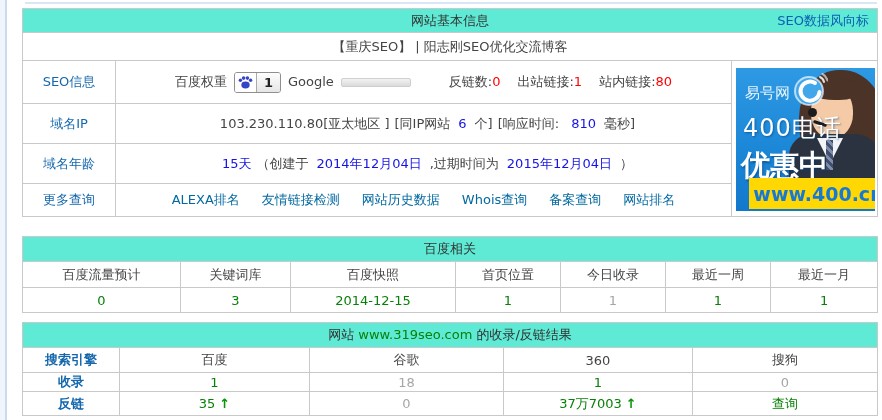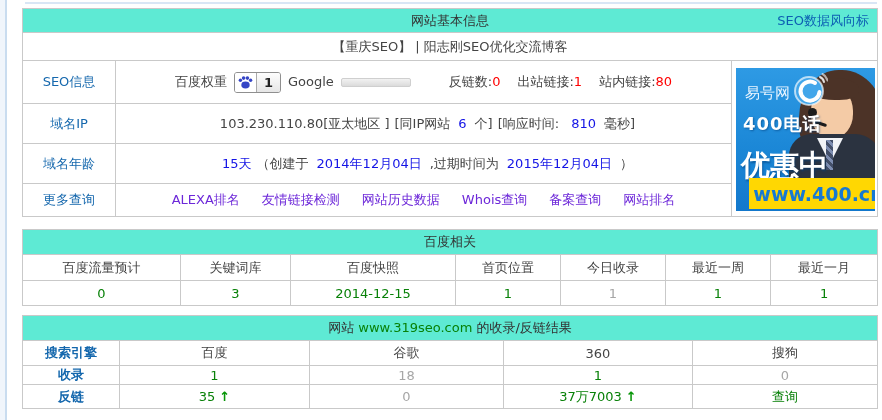--- a/index.html
+++ b/index.html
@@ -40,21 +40,21 @@
     position: absolute; right: 8px; top: 50%; transform: translateY(-50%);
     color: #0c5fb3; text-decoration: none; cursor: pointer;
   }
   .lbl { color: #1467ad; }
   .blbl { color: #1467ad; font-weight: bold; }
   .green { color: #088108; }
   .gray  { color: #a6a6a6; }
   .red   { color: #ff0000; }
   .bluev { color: #1414e6; }
   .dark  { color: #444; }
-  a.glink { color: #6d28d9; text-decoration: none; margin: 0 11px; cursor: pointer; }
+  a.glink { color: #0369a1; text-decoration: none; margin: 0 11px; cursor: pointer; }
   a.gval  { color: #088108; text-decoration: none; cursor: pointer; }
 
   
   .badge {
     display: inline-flex; align-items: center; height: 21px;
     border: 1px solid #8f8f8f; border-radius: 3px; background: #fff;
     margin: 0 7px; vertical-align: middle; overflow: hidden;
   }
   .badge .paw { display: flex; align-items: center; padding: 0 3px; height: 100%; border-right: 1px solid #aaa; background: #fff; }
   .badge .bw  { padding: 0 7px; font-weight: bold; color: #222; background: linear-gradient(#fdfdfd, #e6e6e6); line-height: 19px; }
@@ -76,21 +76,21 @@
 
   
   .ad-cell { padding: 7px 3px 5px 4px; vertical-align: middle; }
   .ad {
     position: relative; width: 139px; height: 143px; cursor: pointer;
     background: linear-gradient(180deg, #2e9ae4 0%, #1a86d6 60%, #1378cc 100%);
     overflow: hidden;
   }
   .ad-brand { position: absolute; left: 9px; top: 16px; color: #eaf5ff; font-size: 15px; z-index: 3; }
   .ad-logo { position: absolute; left: 56px; top: 5px; z-index: 3; }
-  .ad-line1 { position: absolute; left: 7px; top: 44px; color: #fff; font-weight: bold; font-size: 18px; z-index: 3; text-shadow: 1px 1px 2px rgba(0,60,120,.55); letter-spacing: 1px; }
+  .ad-line1 { position: absolute; left: 7px; top: 44px; color: #fff; font-weight: normal; font-size: 24px; z-index: 3; text-shadow: 1px 1px 2px rgba(0,60,120,.55); letter-spacing: 1px; }
   .ad-line2 { position: absolute; left: 5px; top: 78px; color: #fff; font-weight: bold; font-size: 29px; z-index: 3; text-shadow: 1px 2px 2px rgba(0,60,120,.55); }
   .ad-url {
     position: absolute; left: 13px; bottom: 2px; width: 100%; height: 31px;
     background: #ffd702; color: #1779d2; font-weight: bold; font-size: 19px;
     display: flex; align-items: center; justify-content: center; z-index: 4;
   }
   .ad-strip { position: absolute; left: 0; bottom: 0; width: 100%; height: 2px; background: #1378cc; z-index: 5; }
   
   .person { position: absolute; right: 0; top: 0; width: 90px; height: 115px; z-index: 2; }
   .p-hair { position: absolute; right: -10px; top: 2px; width: 86px; height: 104px; background: #4c3327; border-radius: 46% 50% 42% 48%; }
@@ -185,21 +185,21 @@
     </tr>
     <tr style="height:32px">
       <td class="lbl">更多查询</td>
       <td>
         <a class="glink">ALEXA排名</a><a class="glink">友情链接检测</a><a class="glink">网站历史数据</a><a class="glink">Whois查询</a><a class="glink">备案查询</a><a class="glink">网站排名</a>
       </td>
     </tr>
   </tbody>
     </table>
 
-  <table class="tbl" style="margin-top:12px">
+  <table class="tbl" style="margin-top:19px">
     <colgroup>
         <col style="width:158px">
         <col style="width:110px">
         <col style="width:165px">
         <col style="width:105px">
         <col style="width:105px">
         <col style="width:105px">
         <col style="width:107px">
       </colgroup>
     <tbody>

